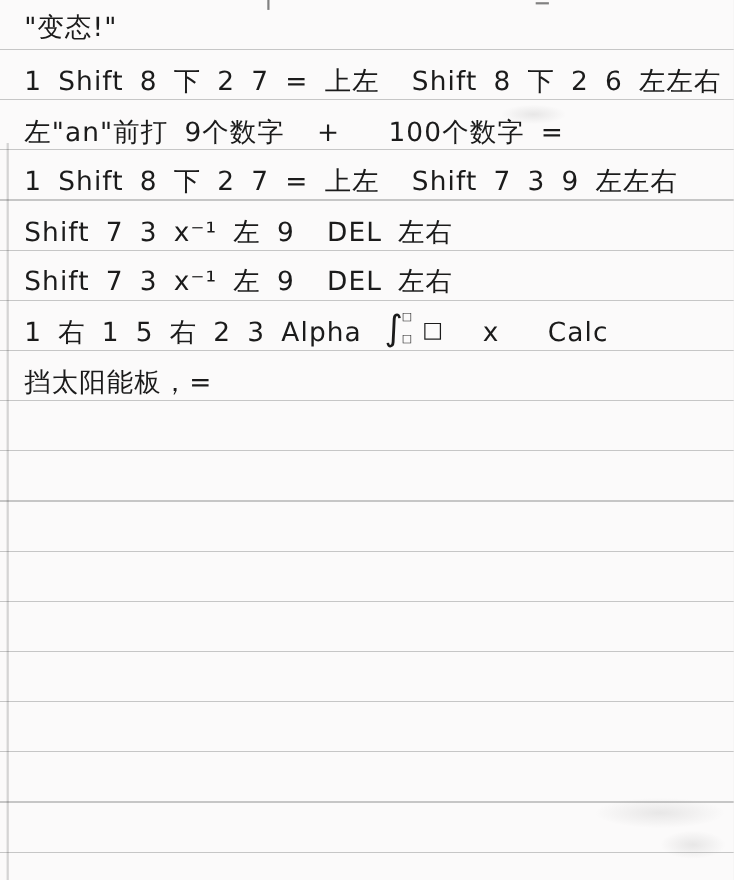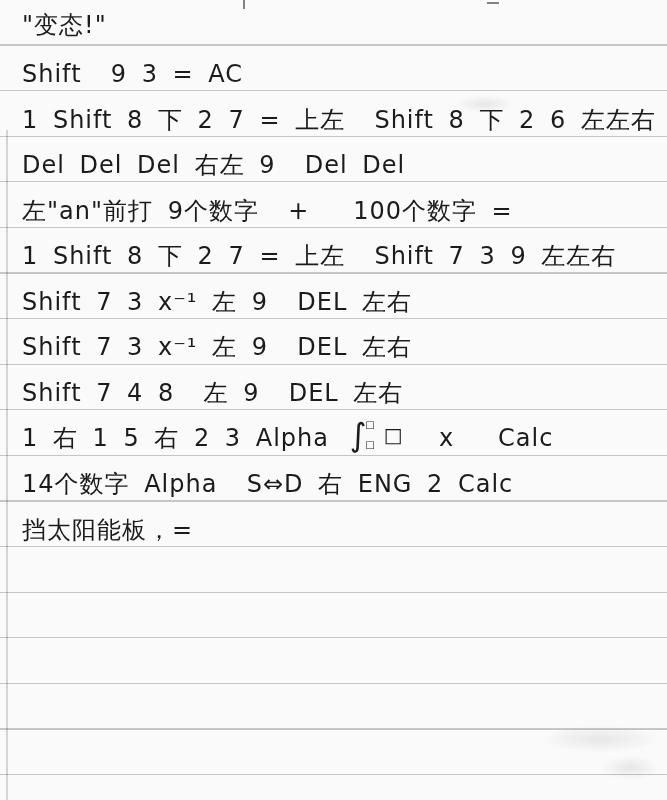--- a/index.html
+++ b/index.html
@@ -83,42 +83,38 @@
 </head>
 <body>
 
 <div class="paper">
   <div class="edge-line"></div>
   <div class="tick t1"></div>
   <div class="tick t2"></div>
 
   <div class="rows">
     <div class="row first">"变态!"</div>
-    <div class="row">Shift  9 3 = AC</div>
     <div class="row">1 Shift 8 下 2 7 = 上左  Shift 8 下 2 6 左左右  9</div>
-    <div class="row">Del Del Del 右左 9  Del Del</div>
     <div class="row">左"an"前打 9个数字  +   100个数字 =</div>
     <div class="row">1 Shift 8 下 2 7 = 上左  Shift 7 3 9 左左右</div>
     <div class="row">Shift 7 3 x⁻¹ 左 9  DEL 左右</div>
     <div class="row">Shift 7 3 x⁻¹ 左 9  DEL 左右</div>
-    <div class="row">Shift 7 4 8  左 9  DEL 左右</div>
 
     <div class="row">
       <span>1 右 1 5 右 2 3 Alpha </span>
       <span class="int-wrap">
         <span class="int-sign">∫</span>
         <span class="int-stack">
           <span>□</span>
           <span>□</span>
         </span>
         <span class="big-box">□</span>
       </span>
       <span>  x   Calc</span>
     </div>
 
-    <div class="row">14个数字 Alpha  S⇔D 右 ENG 2 Calc</div>
     <div class="row">挡太阳能板，=</div>
   </div>
 
   <div class="smudge s1"></div>
   <div class="smudge s2"></div>
   <div class="smudge s3"></div>
 </div>
 
 </body></html>

